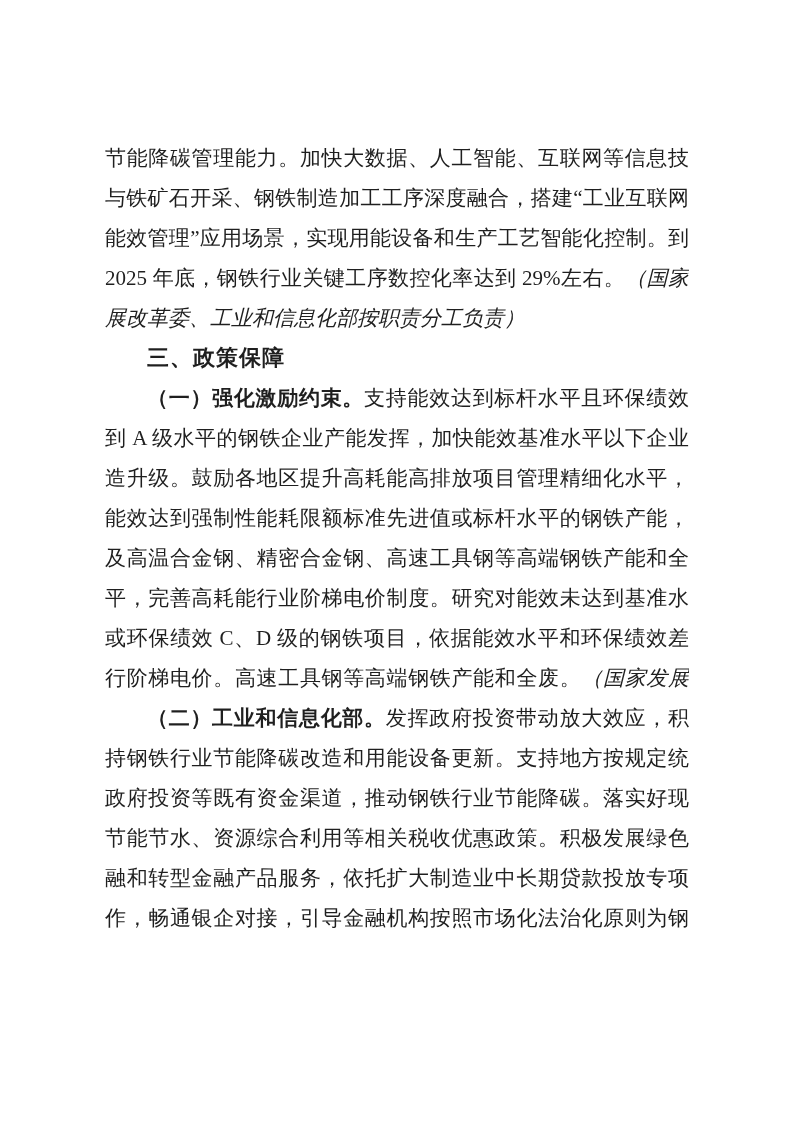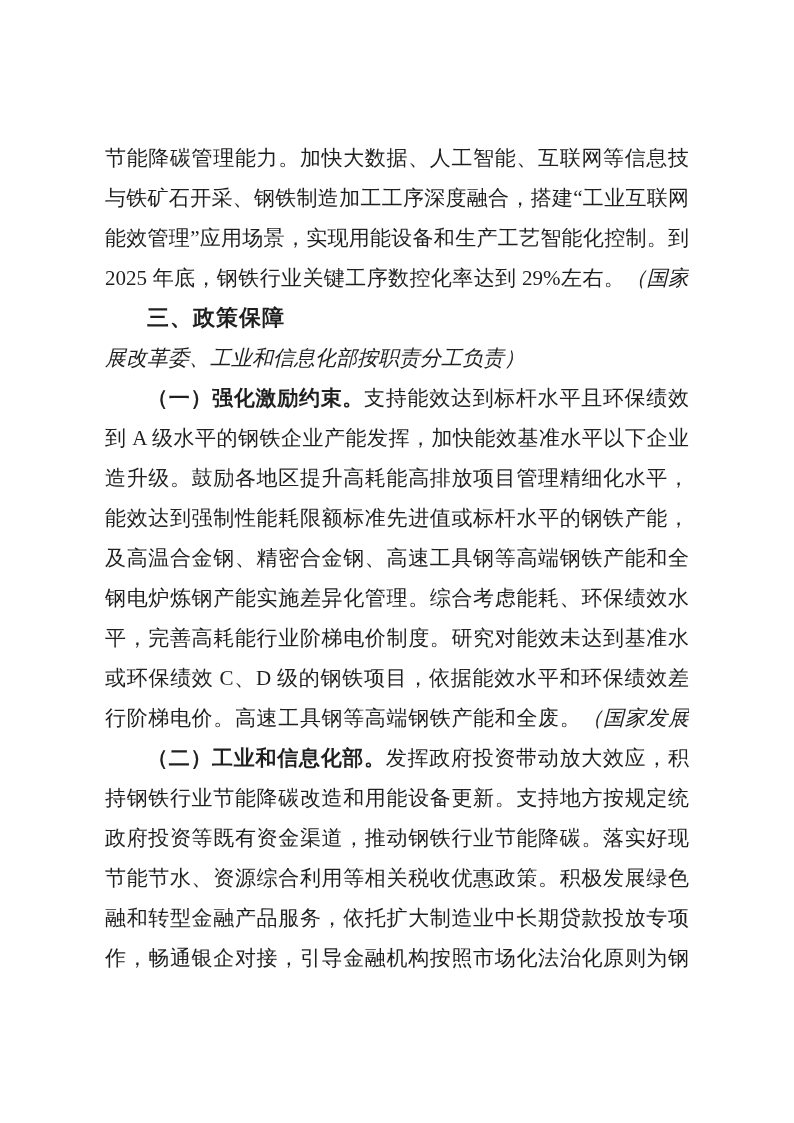--- a/index.html
+++ b/index.html
@@ -45,28 +45,27 @@
 </style>
 </head>
 <body>
 
 <div class="page">
   <div class="text-block">
       <div class="line"><span class="seg-fs">节能降碳管理能力。加快大数据、人工智能、互联网等信息技术</span></div>
       <div class="line"><span class="seg-fs">与铁矿石开采、钢铁制造加工工序深度融合，搭建“工业互联网+</span></div>
       <div class="line"><span class="seg-fs">能效管理”应用场景，实现用能设备和生产工艺智能化控制。到</span></div>
       <div class="line"><span class="seg-fs">2025 年底，钢铁行业关键工序数控化率达到 29%左右。</span><span class="seg-kai">（国家发</span></div>
+      <div class="line no-just"><span class="seg-kai">展改革委、工业和信息化部按职责分工负责）</span></div>
       <div class="line no-just indent"><span class="seg-hei">三、政策保障</span></div>
-      <div class="line no-just"><span class="seg-kai">展改革委、工业和信息化部按职责分工负责）</span></div>
       <div class="line indent"><span class="seg-kaib">（一）强化激励约束。</span><span class="seg-fs">支持能效达到标杆水平且环保绩效达</span></div>
       <div class="line"><span class="seg-fs">到 A 级水平的钢铁企业产能发挥，加快能效基准水平以下企业改</span></div>
       <div class="line"><span class="seg-fs">造升级。鼓励各地区提升高耗能高排放项目管理精细化水平，对</span></div>
       <div class="line"><span class="seg-fs">能效达到强制性能耗限额标准先进值或标杆水平的钢铁产能，以</span></div>
       <div class="line"><span class="seg-fs">及高温合金钢、精密合金钢、高速工具钢等高端钢铁产能和全废</span></div>
-      <div class="line"><span class="seg-fs">钢电炉炼钢产能实施差异化管理。综合考虑能耗、环保绩效水</span></div>
       <div class="line"><span class="seg-fs">平，完善高耗能行业阶梯电价制度。研究对能效未达到基准水平</span></div>
       <div class="line"><span class="seg-fs">或环保绩效 C、D 级的钢铁项目，依据能效水平和环保绩效差距执</span></div>
       <div class="line"><span class="seg-fs">行阶梯电价。高速工具钢等高端钢铁产能和全废。</span><span class="seg-kai">（国家发展改</span></div>
       <div class="line indent"><span class="seg-kaib">（二）工业和信息化部。</span><span class="seg-fs">发挥政府投资带动放大效应，积极支</span></div>
       <div class="line"><span class="seg-fs">持钢铁行业节能降碳改造和用能设备更新。支持地方按规定统筹</span></div>
       <div class="line"><span class="seg-fs">政府投资等既有资金渠道，推动钢铁行业节能降碳。落实好现行</span></div>
       <div class="line"><span class="seg-fs">节能节水、资源综合利用等相关税收优惠政策。积极发展绿色金</span></div>
       <div class="line"><span class="seg-fs">融和转型金融产品服务，依托扩大制造业中长期贷款投放专项工</span></div>
       <div class="line"><span class="seg-fs">作，畅通银企对接，引导金融机构按照市场化法治化原则为钢铁</span></div>
     </div>

